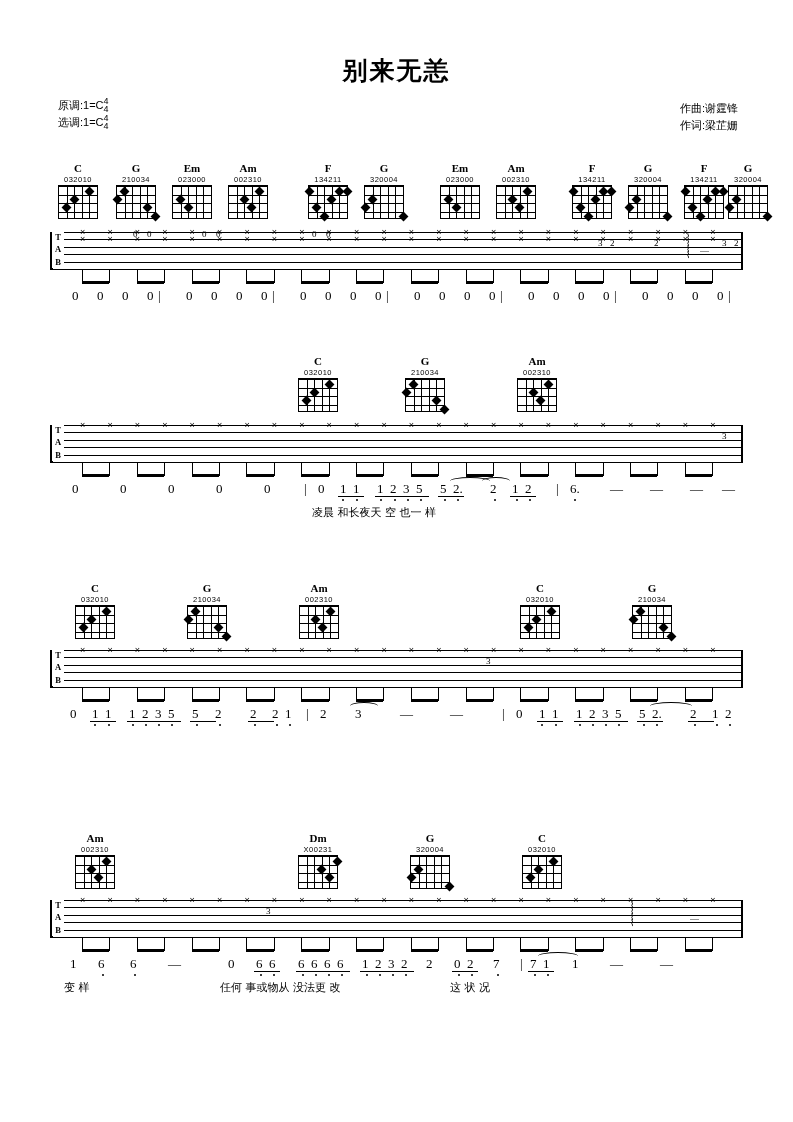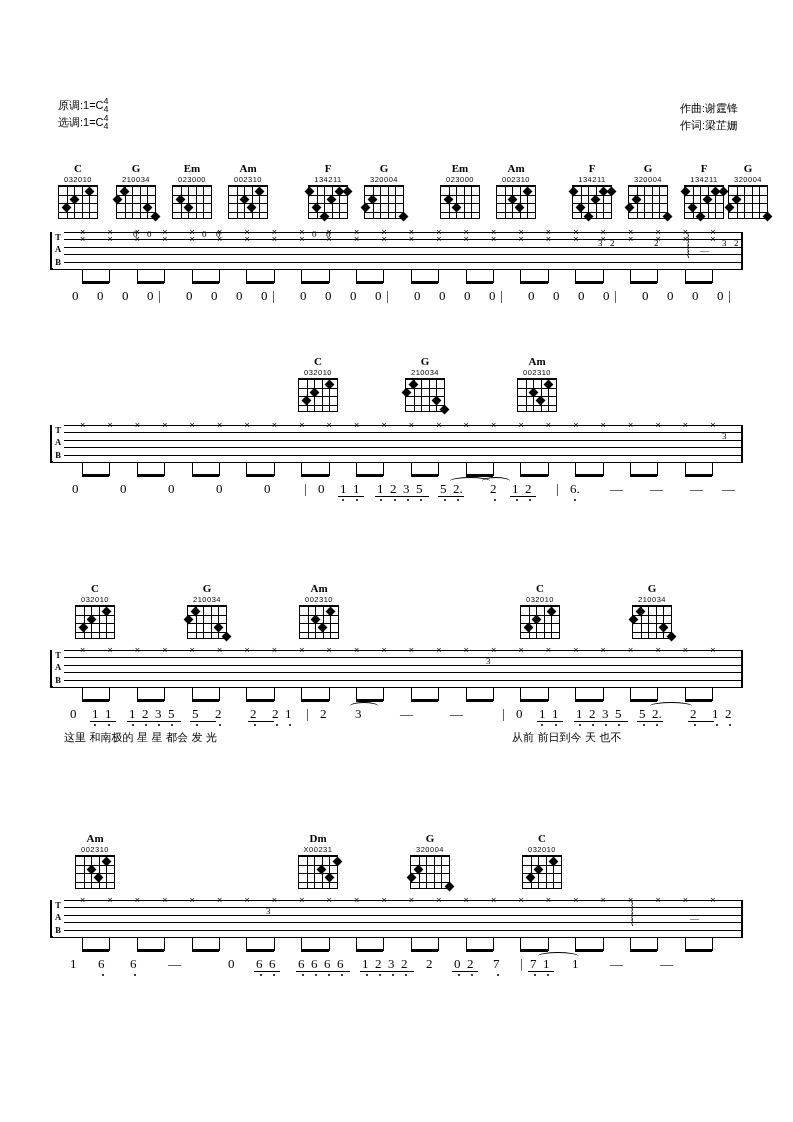--- a/index.html
+++ b/index.html
@@ -55,20 +55,21 @@
   .beam{position:absolute;height:2.5px;background:#000;}
   .numrow{position:absolute;font-size:13px;font-family:"Liberation Serif",serif;white-space:nowrap;}
   .lyric{position:absolute;font-size:11px;font-family:"DejaVu Sans","Liberation Sans",sans-serif;white-space:nowrap;}
   .slur{position:absolute;border-top:1.2px solid #000;border-radius:50%;height:7px;}
 </style>
 </head>
 <body>
 
 <div class="page">
 
+  <div class="title">别来无恙</div>
 
   <div class="keyblock">
     <div class="keyrow">
       <span>原调:1=C</span><span class="frac"><span>4</span><br><span>4</span></span>
     </div>
     <div class="keyrow">
       <span>选调:1=C</span><span class="frac"><span>4</span><br><span>4</span></span>
     </div>
   </div>
 
@@ -729,20 +730,23 @@
         <div style="position:absolute;left:370px;top:20px;width:2px;height:2px;background:#000;border-radius:50%;"></div>
         <div style="position:absolute;left:394px;top:20px;width:2px;height:2px;background:#000;border-radius:50%;"></div>
         <div style="position:absolute;left:407px;top:20px;width:2px;height:2px;background:#000;border-radius:50%;"></div>
         <div style="position:absolute;left:444px;top:20px;width:2px;height:2px;background:#000;border-radius:50%;"></div>
         <div style="position:absolute;left:466px;top:20px;width:2px;height:2px;background:#000;border-radius:50%;"></div>
         <div style="position:absolute;left:479px;top:20px;width:2px;height:2px;background:#000;border-radius:50%;"></div>
         <div style="position:absolute;left:524px;top:20px;width:2px;height:2px;background:#000;border-radius:50%;"></div>
         <div class="slur" style="left:400px;width:40px;top:-2px;"></div>
         <div class="slur" style="left:432px;width:28px;top:-2px;"></div>
       </div>
+      <div style="position:relative;height:16px;">
+        <div class="lyric" style="left:262px;top:2px;">凌晨 和长夜天   空      也一   样</div>
+      </div>
     </div>
     <div class="system" style="top:650px;">
       <div class="stafflines">
         <div class="sl" style="top:0px;"></div>
         <div class="sl" style="top:7.4px;"></div>
         <div class="sl" style="top:14.8px;"></div>
         <div class="sl" style="top:22.200000000000003px;"></div>
         <div class="sl" style="top:29.6px;"></div>
         <div class="sl" style="top:37px;"></div>
         <div class="barline" style="left:0;top:0;height:37px;width:3px;"></div>
@@ -869,24 +873,20 @@
         <div style="position:absolute;left:555px;top:20px;width:2px;height:2px;background:#000;border-radius:50%;"></div>
         <div style="position:absolute;left:568px;top:20px;width:2px;height:2px;background:#000;border-radius:50%;"></div>
         <div style="position:absolute;left:593px;top:20px;width:2px;height:2px;background:#000;border-radius:50%;"></div>
         <div style="position:absolute;left:606px;top:20px;width:2px;height:2px;background:#000;border-radius:50%;"></div>
         <div style="position:absolute;left:644px;top:20px;width:2px;height:2px;background:#000;border-radius:50%;"></div>
         <div style="position:absolute;left:666px;top:20px;width:2px;height:2px;background:#000;border-radius:50%;"></div>
         <div style="position:absolute;left:679px;top:20px;width:2px;height:2px;background:#000;border-radius:50%;"></div>
         <div class="slur" style="left:300px;width:28px;top:-2px;"></div>
         <div class="slur" style="left:600px;width:42px;top:-2px;"></div>
       </div>
-      <div style="position:relative;height:16px;">
-        <div class="lyric" style="left:14px;top:2px;">这里 和南极的 星  星     都会  发 光</div>
-        <div class="lyric" style="left:462px;top:2px;">从前 前日到今  天       也不</div>
-      </div>
     </div>
     <div class="system" style="top:900px;">
       <div class="stafflines">
         <div class="sl" style="top:0px;"></div>
         <div class="sl" style="top:7.4px;"></div>
         <div class="sl" style="top:14.8px;"></div>
         <div class="sl" style="top:22.200000000000003px;"></div>
         <div class="sl" style="top:29.6px;"></div>
         <div class="sl" style="top:37px;"></div>
         <div class="barline" style="left:0;top:0;height:37px;width:3px;"></div>
@@ -1001,14 +1001,19 @@
         <div style="position:absolute;left:329px;top:20px;width:2px;height:2px;background:#000;border-radius:50%;"></div>
         <div style="position:absolute;left:342px;top:20px;width:2px;height:2px;background:#000;border-radius:50%;"></div>
         <div style="position:absolute;left:355px;top:20px;width:2px;height:2px;background:#000;border-radius:50%;"></div>
         <div style="position:absolute;left:408px;top:20px;width:2px;height:2px;background:#000;border-radius:50%;"></div>
         <div style="position:absolute;left:421px;top:20px;width:2px;height:2px;background:#000;border-radius:50%;"></div>
         <div style="position:absolute;left:447px;top:20px;width:2px;height:2px;background:#000;border-radius:50%;"></div>
         <div style="position:absolute;left:484px;top:20px;width:2px;height:2px;background:#000;border-radius:50%;"></div>
         <div style="position:absolute;left:497px;top:20px;width:2px;height:2px;background:#000;border-radius:50%;"></div>
         <div class="slur" style="left:488px;width:40px;top:-2px;"></div>
       </div>
+      <div style="position:relative;height:16px;">
+        <div class="lyric" style="left:14px;top:2px;">变 样</div>
+        <div class="lyric" style="left:170px;top:2px;">任何  事或物从 没法更  改</div>
+        <div class="lyric" style="left:400px;top:2px;">这 状    况</div>
+      </div>
     </div>
   </div>
 
 </body></html>

